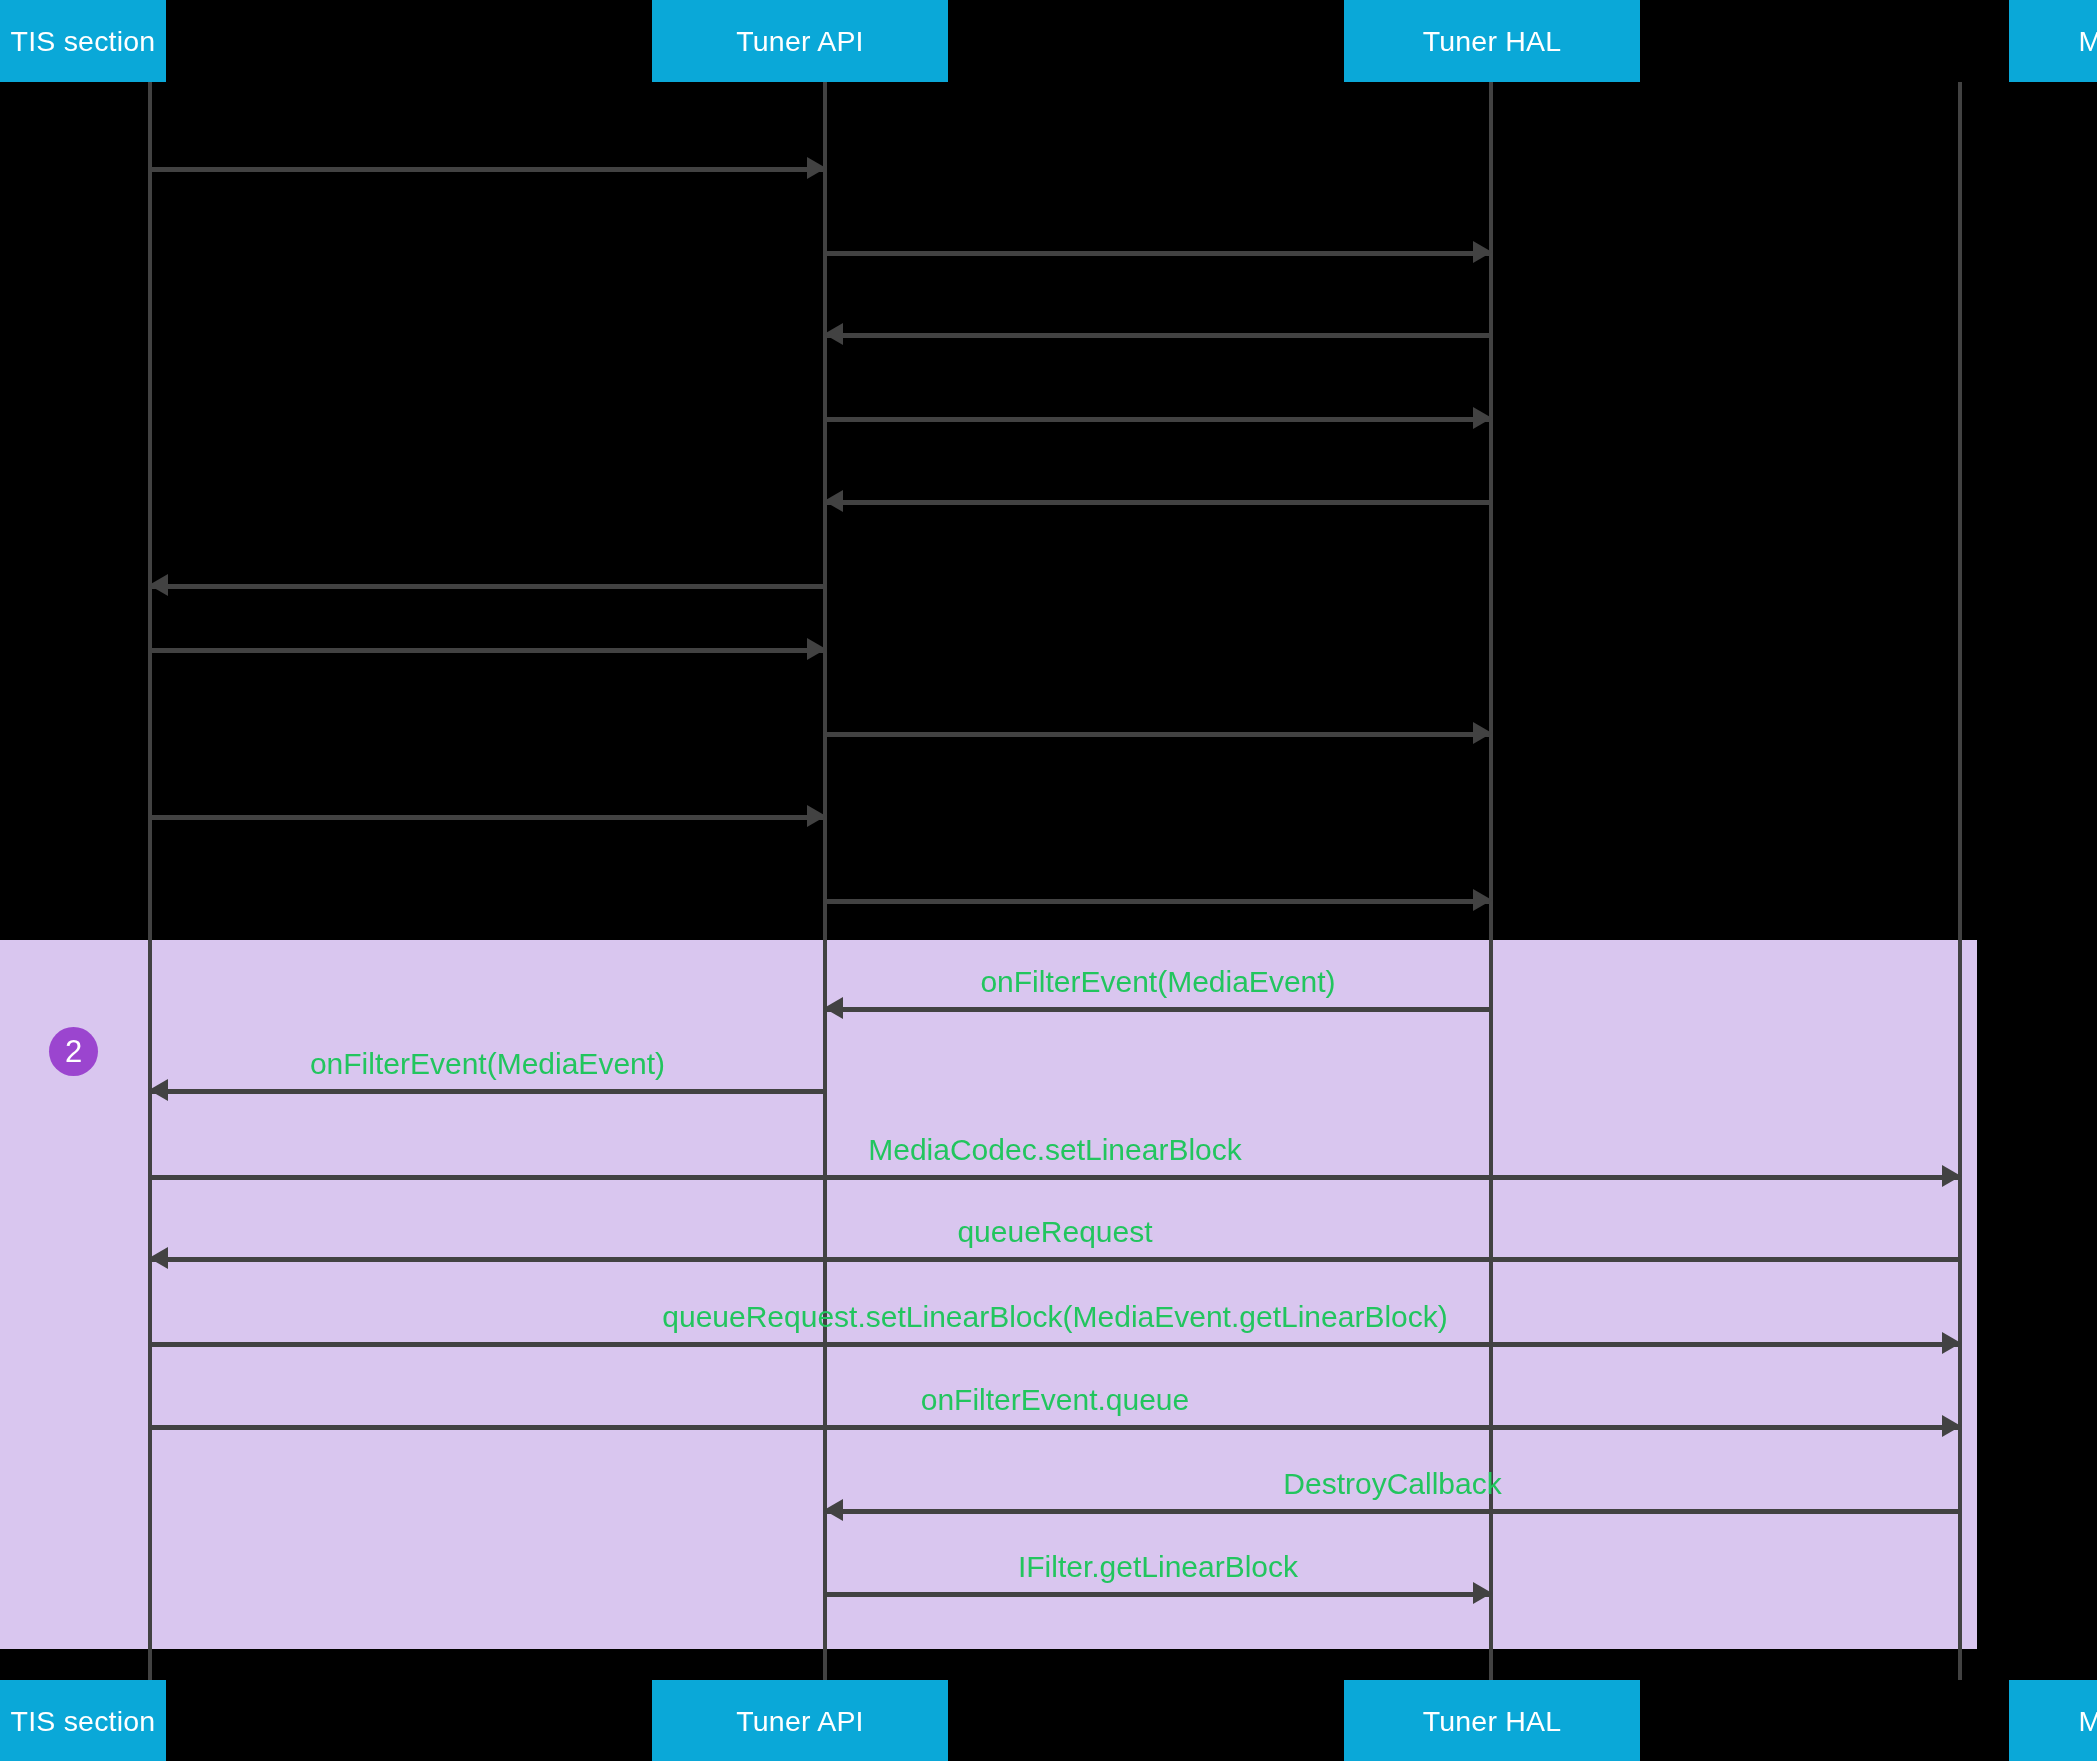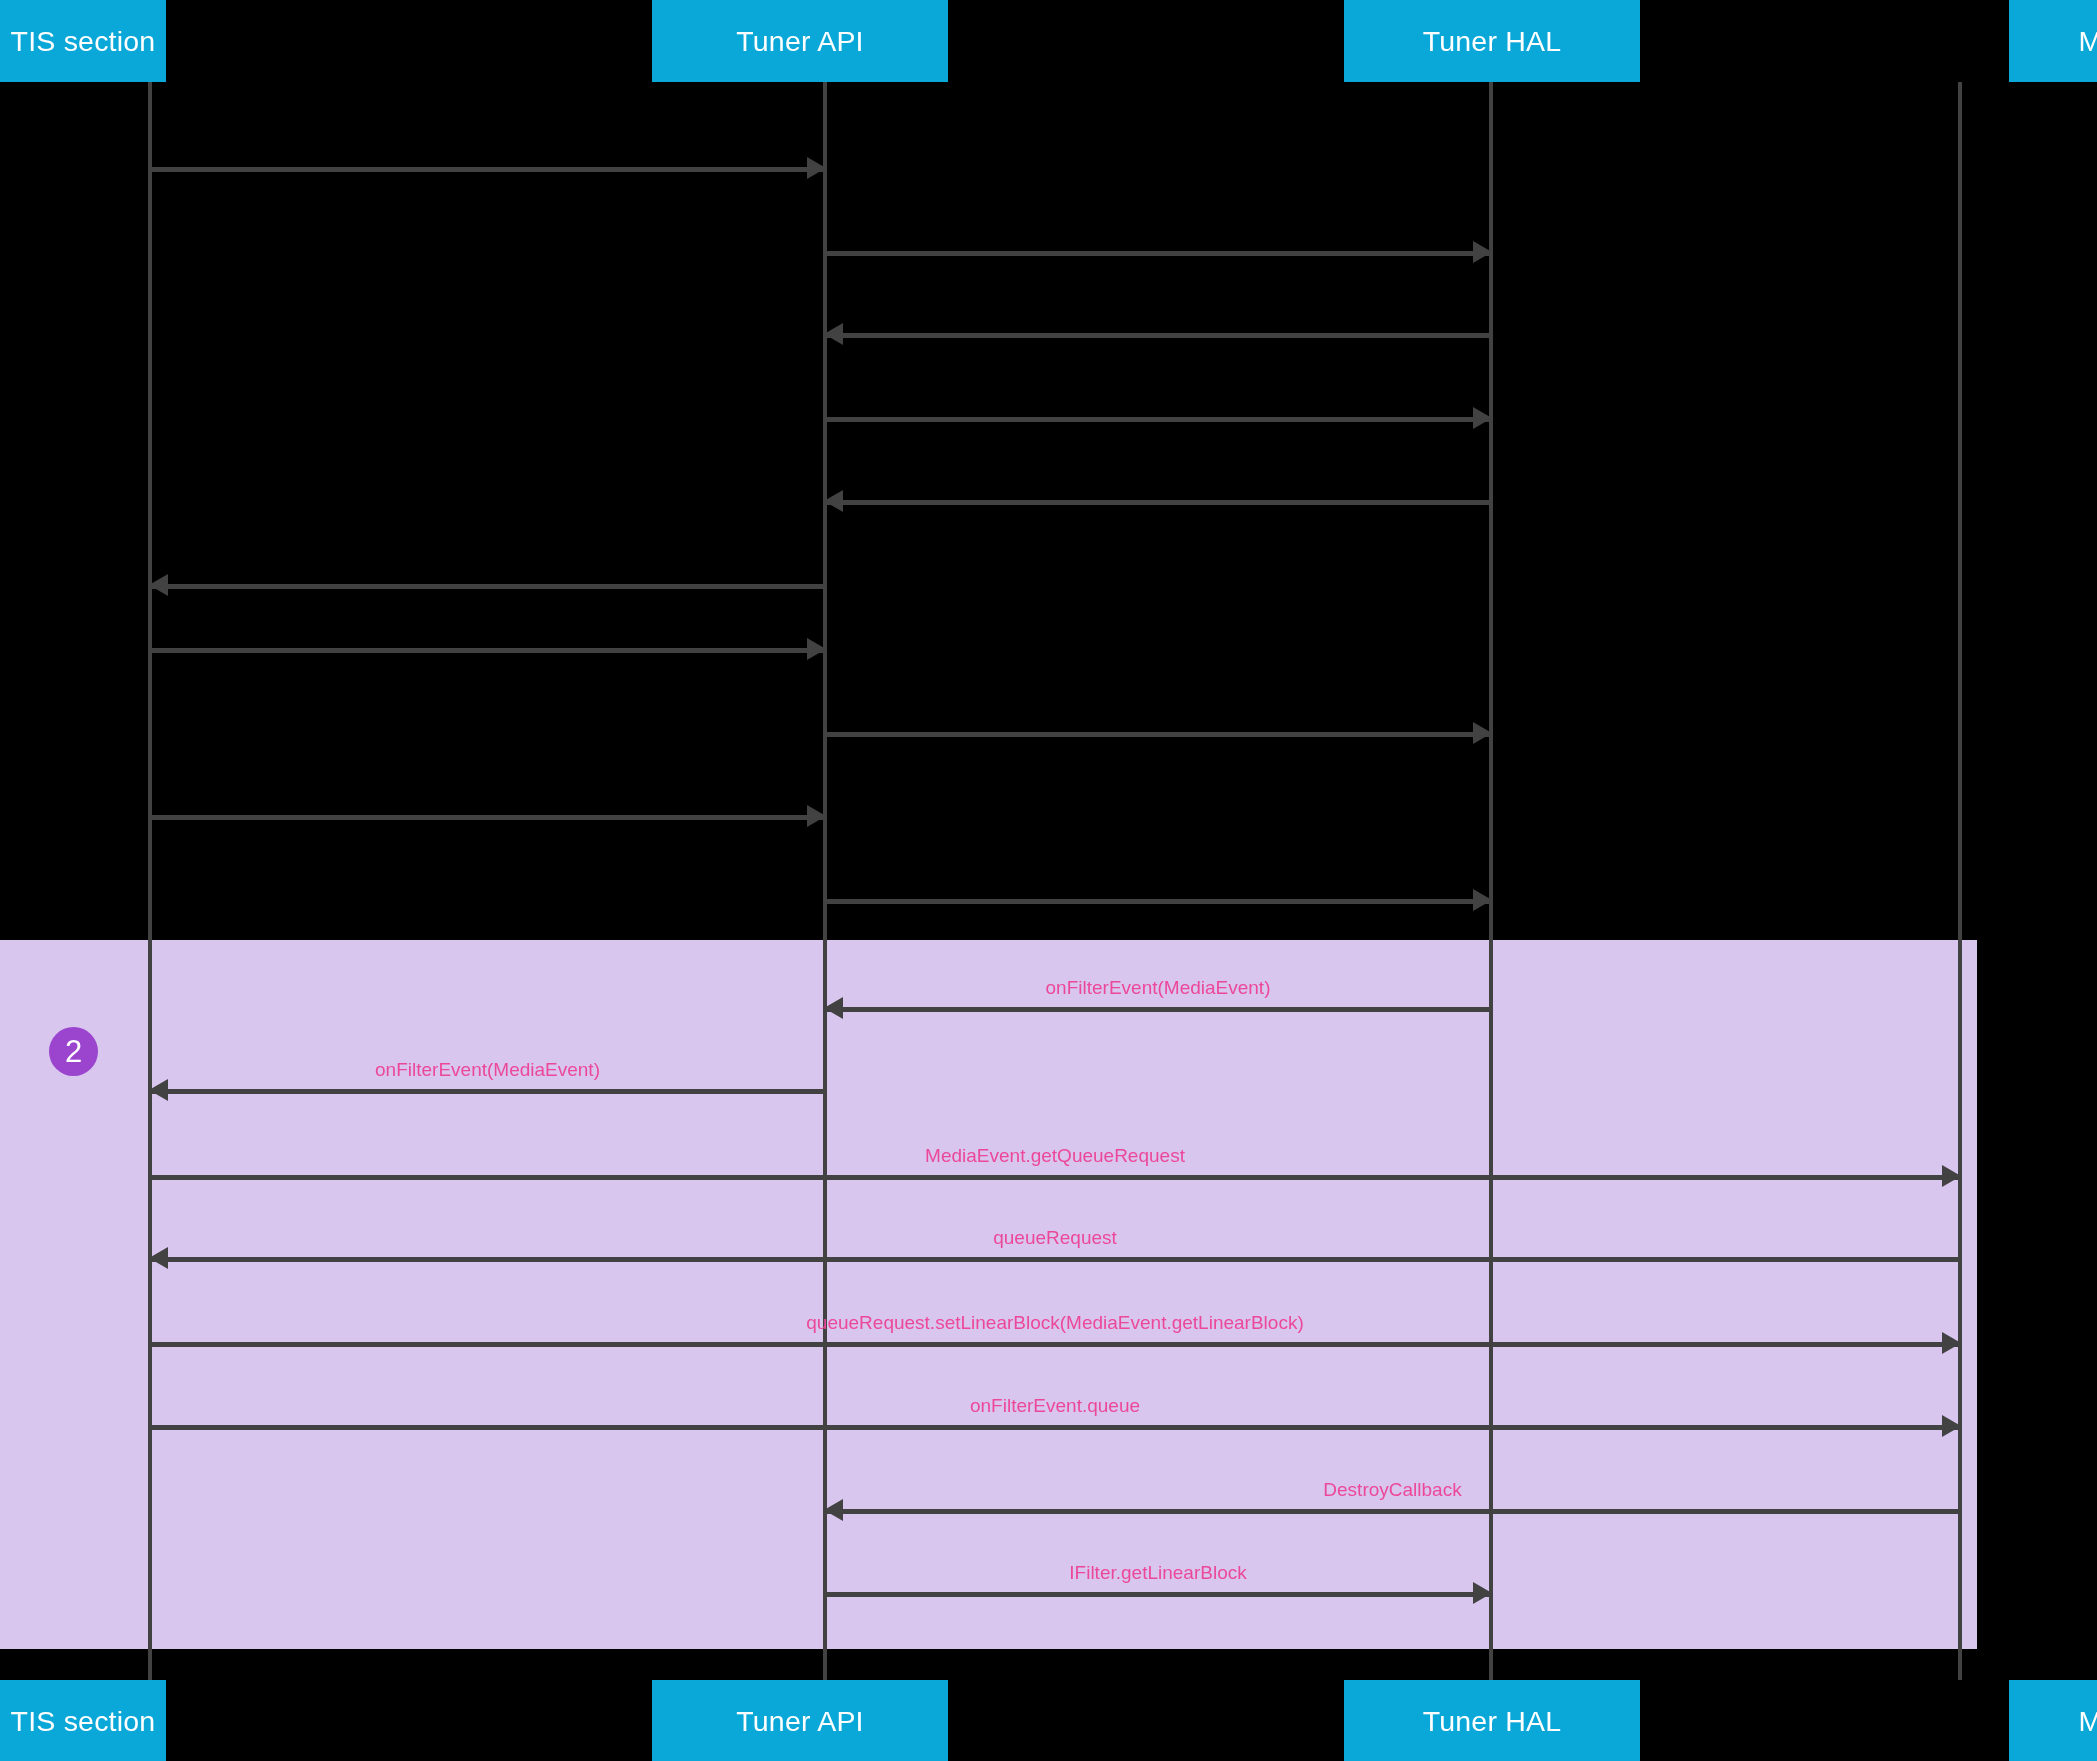--- a/index.html
+++ b/index.html
@@ -68,22 +68,22 @@
   .msg.to-left .head{
     left:-0.8px;
     border-right:19.3px solid #424242;
   }
   .msg .label{
     position:absolute;
     bottom:9.2px;
     left:0;
     right:0;
     text-align:center;
-    color:#ec4899;
-    font-size:19px;
+    color:#22c55e;
+    font-size:30px;
     font-family:"Liberation Sans", sans-serif;
     white-space:nowrap;
     line-height:1.05;
   }
 
   
   .badge{
     position:absolute;
     border-radius:50%;
     background:#9b45cf;
@@ -171,21 +171,21 @@
         <div class="label">onFilterEvent(MediaEvent)</div>
       </div>
       <div class="msg to-left" style="left: 150px; width: 675px; top: 1089px;">
         <div class="line" style="background: rgb(66, 66, 66);"></div>
         <div class="head" style="border-right-color: rgb(66, 66, 66);"></div>
         <div class="label">onFilterEvent(MediaEvent)</div>
       </div>
       <div class="msg to-right" style="left: 150px; width: 1810px; top: 1175px;">
         <div class="line" style="background: rgb(66, 66, 66);"></div>
         <div class="head" style="border-left-color: rgb(66, 66, 66);"></div>
-        <div class="label">MediaEvent.getQueueRequest</div>
+        <div class="label">MediaCodec.setLinearBlock</div>
       </div>
       <div class="msg to-left" style="left: 150px; width: 1810px; top: 1257px;">
         <div class="line" style="background: rgb(66, 66, 66);"></div>
         <div class="head" style="border-right-color: rgb(66, 66, 66);"></div>
         <div class="label">queueRequest</div>
       </div>
       <div class="msg to-right" style="left: 150px; width: 1810px; top: 1342px;">
         <div class="line" style="background: rgb(66, 66, 66);"></div>
         <div class="head" style="border-left-color: rgb(66, 66, 66);"></div>
         <div class="label">queueRequest.setLinearBlock(MediaEvent.getLinearBlock)</div>

